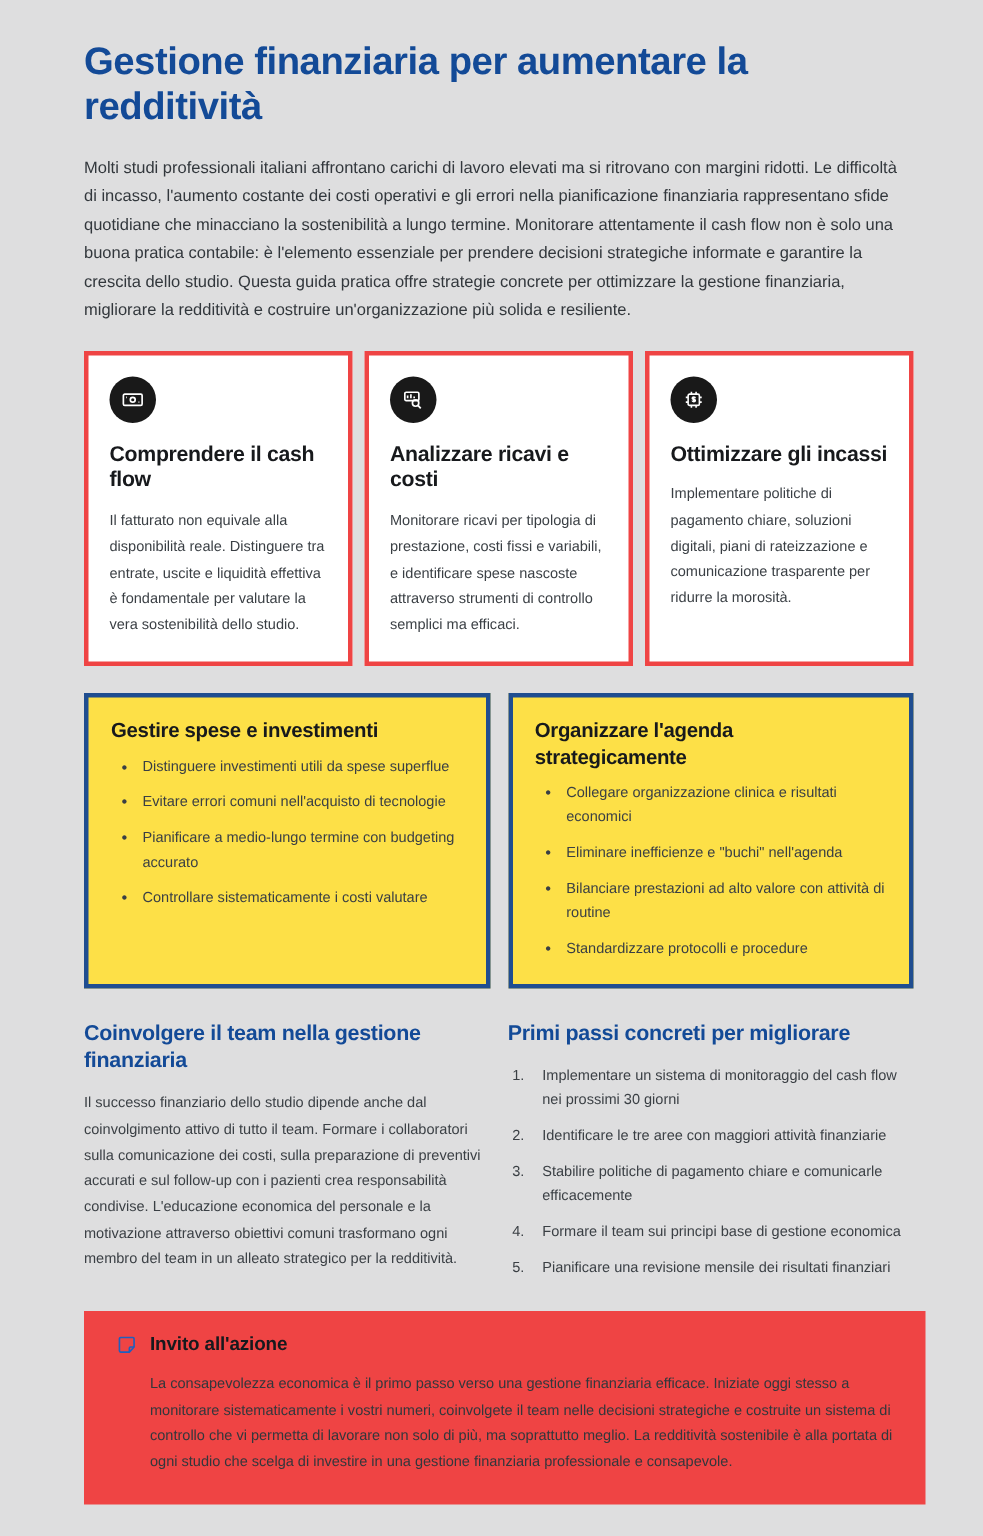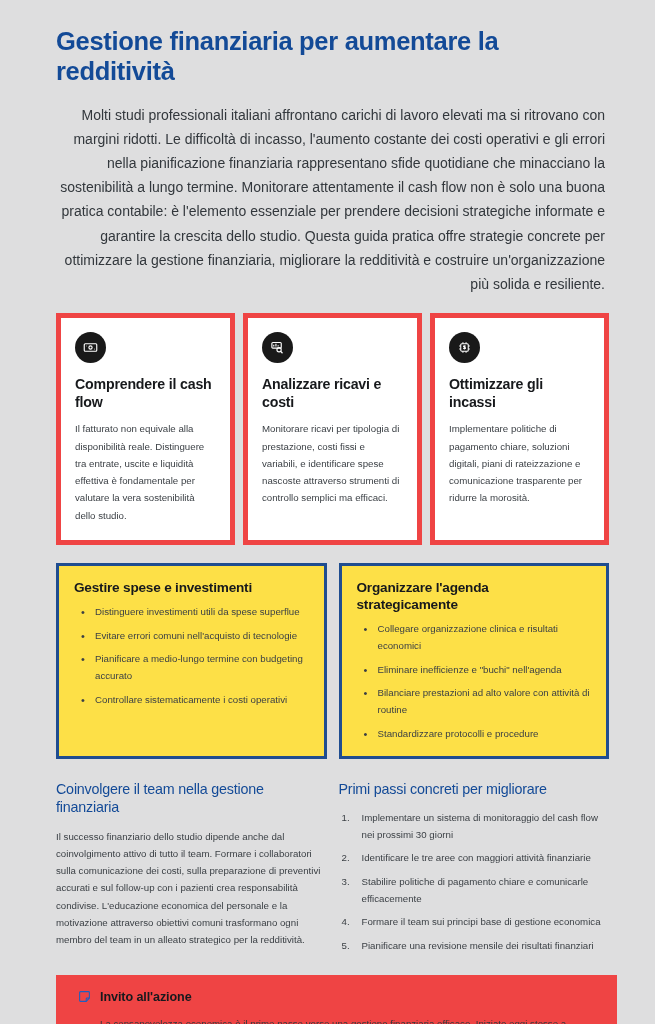--- a/index.html
+++ b/index.html
@@ -29,39 +29,38 @@
     line-height: 1.18;
     font-weight: 700;
     color: #134a97;
     letter-spacing: -0.3px;
     margin-bottom: 17px;
     max-width: 540px;
   }
 
   
   .intro {
-    font-size: 14px;
+    font-size: 11px;
     line-height: 1.72;
     color: #32373c;
     max-width: 549px;
     margin-bottom: 17px;
-    text-align: right;
   }
 
   
   .cards {
     display: flex;
     gap: 8px;
     margin-bottom: 18px;
   }
 
   .card {
     flex: 1 1 0;
     background: #ffffff;
-    border: 5px solid #ef4444;
+    border: 3px solid #ef4444;
     padding: 14px 14px 16px 14px;
     min-height: 192px;
   }
 
   .card-icon {
     width: 31px;
     height: 31px;
     border-radius: 50%;
     background: #191919;
     display: flex;
@@ -139,21 +138,21 @@
     display: flex;
     gap: 12px;
     margin-bottom: 20px;
   }
 
   .col { flex: 1 1 0; }
 
   .col-title {
     font-size: 14.3px;
     line-height: 1.24;
-    font-weight: 400;
+    font-weight: 700;
     color: #134a97;
     letter-spacing: -0.2px;
     margin-bottom: 11px;
   }
 
   .col-text {
     font-size: 9.7px;
     line-height: 1.78;
     color: #3a3f44;
   }
@@ -265,21 +264,21 @@
   </div>
 
   <div class="boxes">
 
     <div class="box">
       <div class="box-title">Gestire spese e investimenti</div>
       <ul>
         <li>Distinguere investimenti utili da spese superflue</li>
         <li>Evitare errori comuni nell'acquisto di tecnologie</li>
         <li>Pianificare a medio-lungo termine con budgeting accurato</li>
-        <li>Controllare sistematicamente i costi operativi</li>
+        <li>Controllare sistematicamente i costi valutare</li>
       </ul>
     </div>
 
     <div class="box">
       <div class="box-title">Organizzare l'agenda strategicamente</div>
       <ul>
         <li>Collegare organizzazione clinica e risultati economici</li>
         <li>Eliminare inefficienze e "buchi" nell'agenda</li>
         <li>Bilanciare prestazioni ad alto valore con attività di routine</li>
         <li>Standardizzare protocolli e procedure</li>

